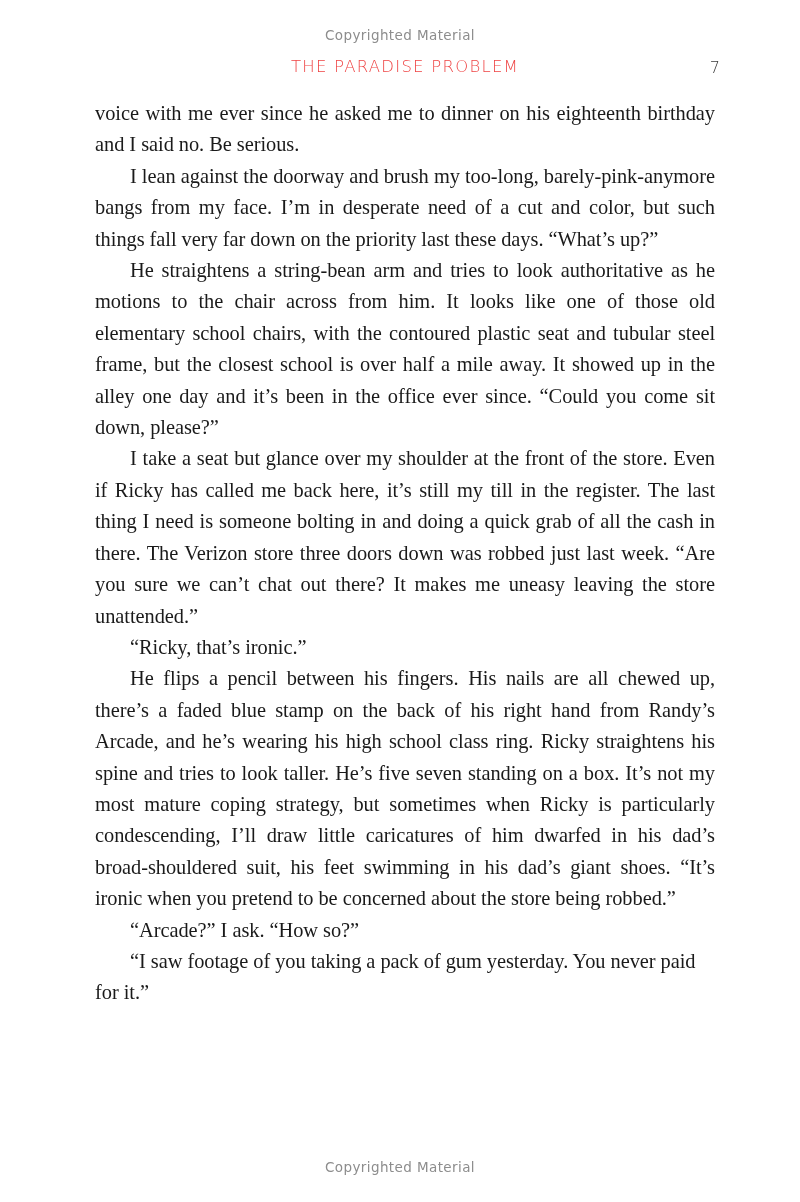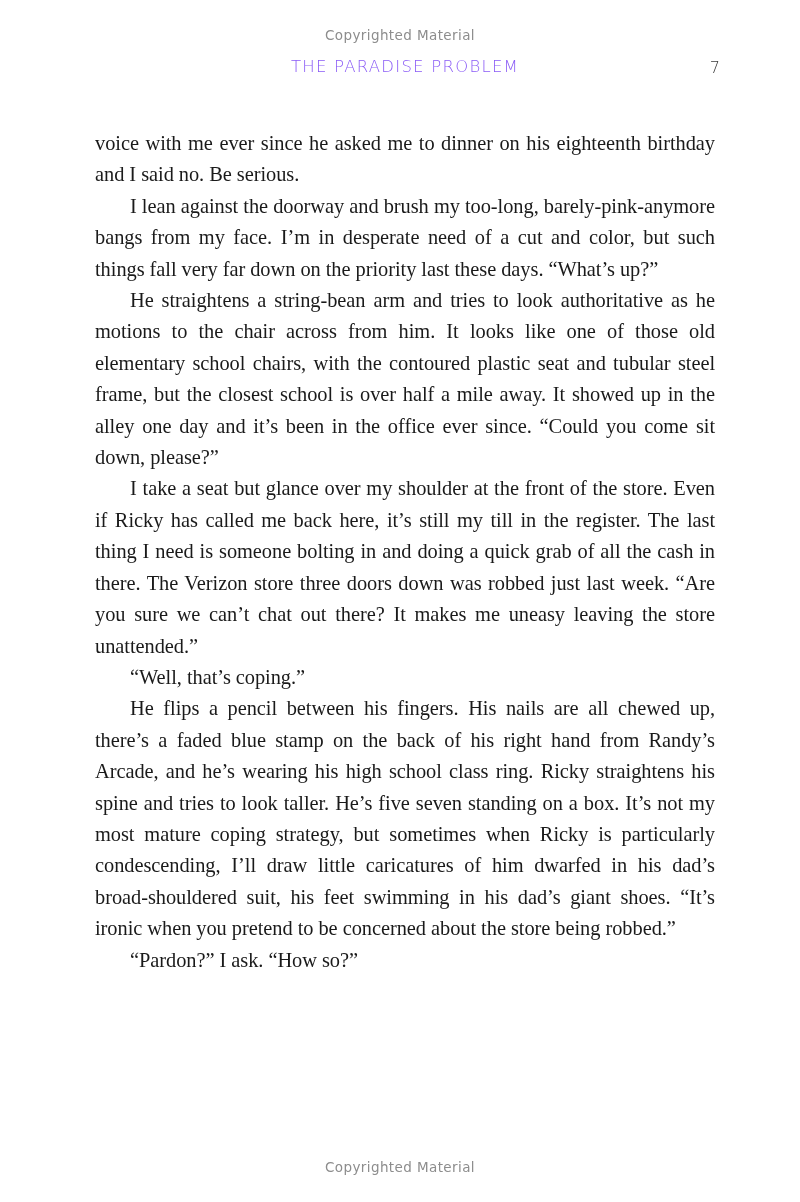--- a/index.html
+++ b/index.html
@@ -47,37 +47,37 @@
   }
   .running-title {
     position: absolute;
     left: 0;
     width: 620px;
     text-align: center;
     font-family: "DejaVu Sans", "Liberation Sans", sans-serif;
     font-size: 16.5px;
     font-weight: 300;
     letter-spacing: 1.25px;
-    color: #8b5cf6;
+    color: #ef4444;
     white-space: nowrap;
   }
   .folio {
     position: absolute;
     right: -5px;
     top: 1px;
     font-family: "DejaVu Sans", "Liberation Sans", sans-serif;
     font-size: 16px;
     font-weight: 300;
     color: #3a3a3a;
   }
 
   
   .textblock {
     position: absolute;
-    top: 128px;
+    top: 98px;
     left: 95px;
     width: 620px;
   }
   .textblock p {
     margin: 0;
     font-size: 20.4px;
     line-height: 31.4px;
     text-align: justify;
     text-justify: inter-word;
     hyphens: none;
@@ -103,20 +103,21 @@
   <div class="running-head-row">
     <div class="running-title">THE PARADISE PROBLEM</div>
     <div class="folio">7</div>
   </div>
 
   <div class="textblock">
     <p>voice with me ever since he asked me to dinner on his eighteenth birthday and I said no. Be serious.</p>
     <p class="indent">I lean against the doorway and brush my too-long, barely-pink-anymore bangs from my face. I’m in desperate need of a cut and color, but such things fall very far down on the priority last these days. “What’s up?”</p>
     <p class="indent">He straightens a string-bean arm and tries to look authoritative as he motions to the chair across from him. It looks like one of those old elementary school chairs, with the contoured plastic seat and tubular steel frame, but the closest school is over half a mile away. It showed up in the alley one day and it’s been in the office ever since. “Could you come sit down, please?”</p>
     <p class="indent">I take a seat but glance over my shoulder at the front of the store. Even if Ricky has called me back here, it’s still my till in the register. The last thing I need is someone bolting in and doing a quick grab of all the cash in there. The Verizon store three doors down was robbed just last week. “Are you sure we can’t chat out there? It makes me uneasy leaving the store unattended.”</p>
-    <p class="indent">“Well, that’s coping.”</p>
+    <p class="indent">“Ricky, that’s ironic.”</p>
     <p class="indent">He flips a pencil between his fingers. His nails are all chewed up, there’s a faded blue stamp on the back of his right hand from Randy’s Arcade, and he’s wearing his high school class ring. Ricky straightens his spine and tries to look taller. He’s five seven standing on a box. It’s not my most mature coping strategy, but sometimes when Ricky is particularly condescending, I’ll draw little caricatures of him dwarfed in his dad’s broad-shouldered suit, his feet swimming in his dad’s giant shoes. “It’s ironic when you pretend to be concerned about the store being robbed.”</p>
-    <p class="indent">“Pardon?” I ask. “How so?”</p>
+    <p class="indent">“Arcade?” I ask. “How so?”</p>
+    <p class="indent">“I saw footage of you taking a pack of gum yesterday. You never paid for it.”</p>
   </div>
 
   <div class="watermark watermark-bottom">Copyrighted Material</div>
 
 </div>
 
 </body></html>

